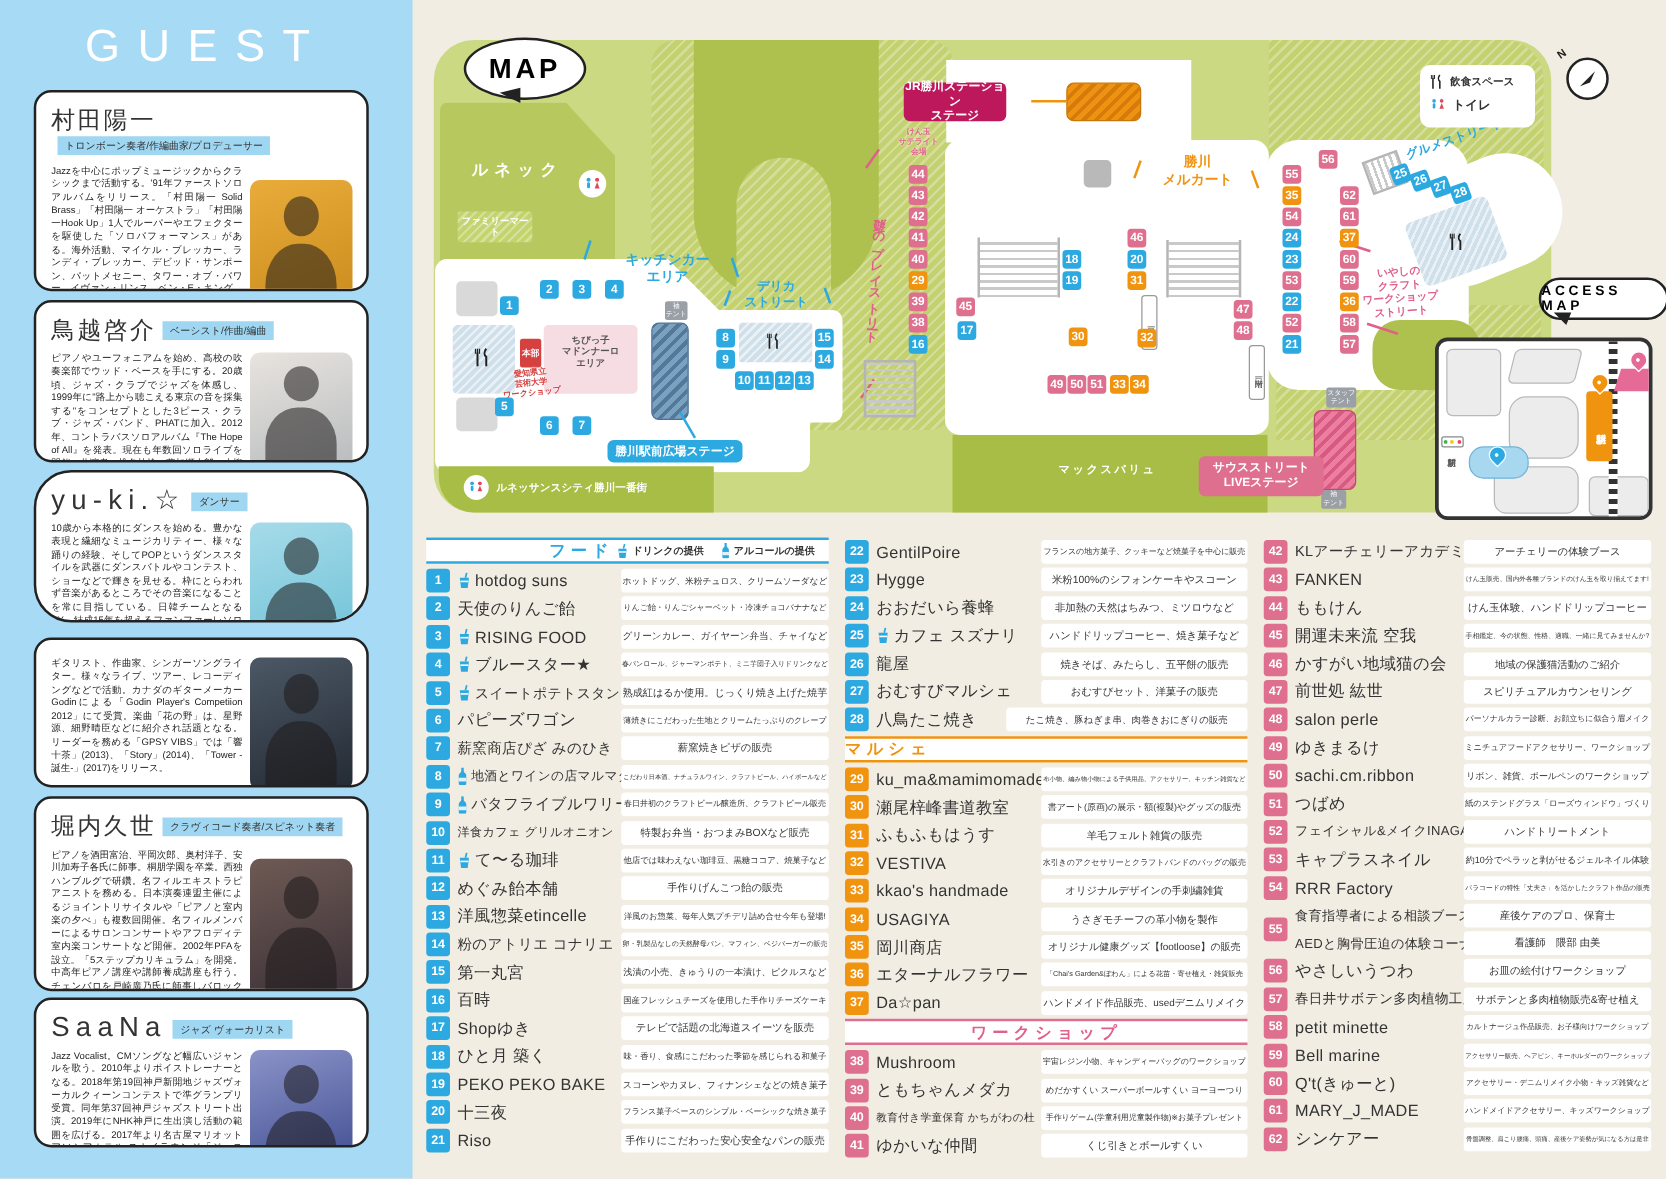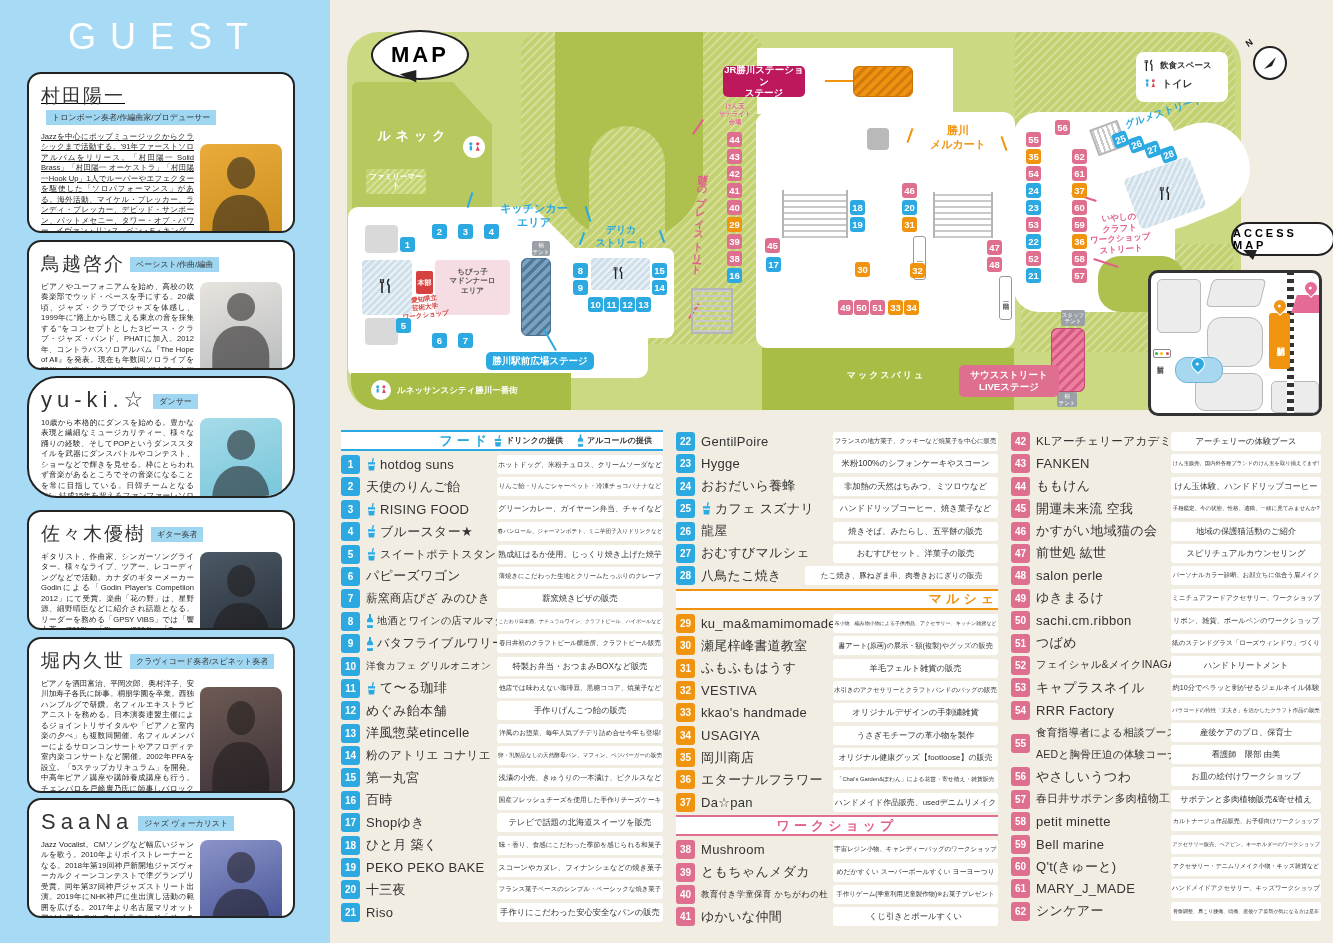--- a/index.html
+++ b/index.html
@@ -72,21 +72,21 @@
   .hdr .htxt{font-weight:bold;font-size:13px;letter-spacing:4px}
   .hicon{font-size:8px;color:#333;display:flex;align-items:center;gap:3px}
   svg{display:block}
 </style>
 </head>
 <body>
 
 <div id="sidebar">
   <div id="guest-title">GUEST</div>
   <div id="cards">
-      <div class="card" style="top: 72px; height: 161px; text-decoration: underline;">
+      <div class="card" style="top: 72px; height: 161px;">
         <div><span class="cname">村田陽一</span><span class="badge">トロンボーン奏者/作編曲家/プロデューサー</span></div>
         <div class="cbody">
           <div class="bio">Jazzを中心にポップミュージックからクラシックまで活動する。'91年ファーストソロアルバムをリリース。「村田陽一 Solid Brass」「村田陽一 オーケストラ」「村田陽一Hook Up」1人でルーパーやエフェクターを駆使した「ソロパフォーマンス」がある。海外活動、マイケル・ブレッカー、ランディ・ブレッカー、デビッド・サンボーン、パットメセニー、タワー・オブ・パワー、イヴァン・リンス、ベン・E・キング、ジョー・サンプル、マーカス・ミラー、ニューヨークスィートベイジルでのライブ、共演、音楽担当。渡辺貞夫オーケストラ、新日本フィル、群馬交響楽団とのジョイントコンサート、椎名林檎、石川さゆり、imase、KIng&amp;Prince、香取慎吾、リオオリンピック閉会式セレモニーなどCMや番組多数。</div>
           <div class="ph" style="height:106px;margin-top:12px;background:linear-gradient(160deg,#e9ab3a,#c98c1c)">
             <div class="head"></div>
             <div class="sil"></div>
           </div>
         </div>
       </div>
       <div class="card" style="top: 240px; height: 130px;">
@@ -103,21 +103,20 @@
         <div><span class="cname latin">yu-ki.☆</span><span class="badge">ダンサー</span></div>
         <div class="cbody">
           <div class="bio">10歳から本格的にダンスを始める。豊かな表現と繊細なミュージカリティー、様々な踊りの経験、そしてPOPというダンススタイルを武器にダンスバトルやコンテスト、ショーなどで輝きを見せる。枠にとらわれず音楽があるところでその音楽になることを常に目指している。日韓チームとなるYY、結成15年を超えるファンファーレソロなど他ジャンルダンサーとのユニット、ミュージシャンとのライブ、国内外のダンスバトルなどで活躍中。</div>
           <div class="ph" style="height:100px;margin-top:0px;background:linear-gradient(160deg,#a6dbe9,#6fc2d8)">
             <div class="head"></div>
             <div class="sil"></div>
           </div>
         </div>
       </div>
       <div class="card" style="top: 510px; height: 120px;">
-        <div><span class="cname">佐々木優樹</span><span class="badge">ギター奏者</span></div>
         <div class="cbody">
           <div class="bio">ギタリスト、作曲家、シンガーソングライター。様々なライブ、ツアー、レコーディングなどで活動。カナダのギターメーカーGodinによる「Godin Player's Competiion 2012」にて受賞。楽曲「花の野」は、星野源、細野晴臣などに紹介され話題となる。リーダーを務める「GPSY VIBS」では「響十茶」(2013)、「Story」(2014)、「Tower -誕生-」(2017)をリリース。</div>
           <div class="ph" style="height:106px;margin-top:0px;background:linear-gradient(160deg,#4c5866,#232a33)">
             <div class="head"></div>
             <div class="sil"></div>
           </div>
         </div>
       </div>
       <div class="card" style="top: 637px; height: 156px;">
         <div><span class="cname">堀内久世</span><span class="badge">クラヴィコード奏者/スピネット奏者</span></div>
@@ -693,21 +692,21 @@
         <div class="rdesc" style="width:165px;font-size:8.3px">おむすびセット、洋菓子の販売</div>
       </div>
       <div class="lrow">
         <div class="rnum c-b">28</div>
         <div class="rname" style="font-size:13.0px">
           <span>八鳥たこ焼き</span>
         </div>
         <div class="rdesc" style="width:193px;font-size:7.6px">たこ焼き、豚ねぎま串、肉巻きおにぎりの販売</div>
       </div>
     </div>
-  <div class="hdr" style="border-top:2px solid #f0930f;border-bottom:2px solid #f0930f;justify-content:flex-end">
+  <div class="hdr" style="border-top:2px solid #f0930f;border-bottom:2px solid #f0930f;justify-content:flex-start">
     <div class="htxt orange-t">マルシェ</div>
   </div>
   <div id="col2b-rows">
       <div class="lrow">
         <div class="rnum c-o">29</div>
         <div class="rname" style="font-size:13.0px">
           <span>ku_ma&amp;mamimomade</span>
         </div>
         <div class="rdesc" style="width:165px;font-size:5.0px">布小物、編み物小物による子供用品、アクセサリー、キッチン雑貨など</div>
       </div>

